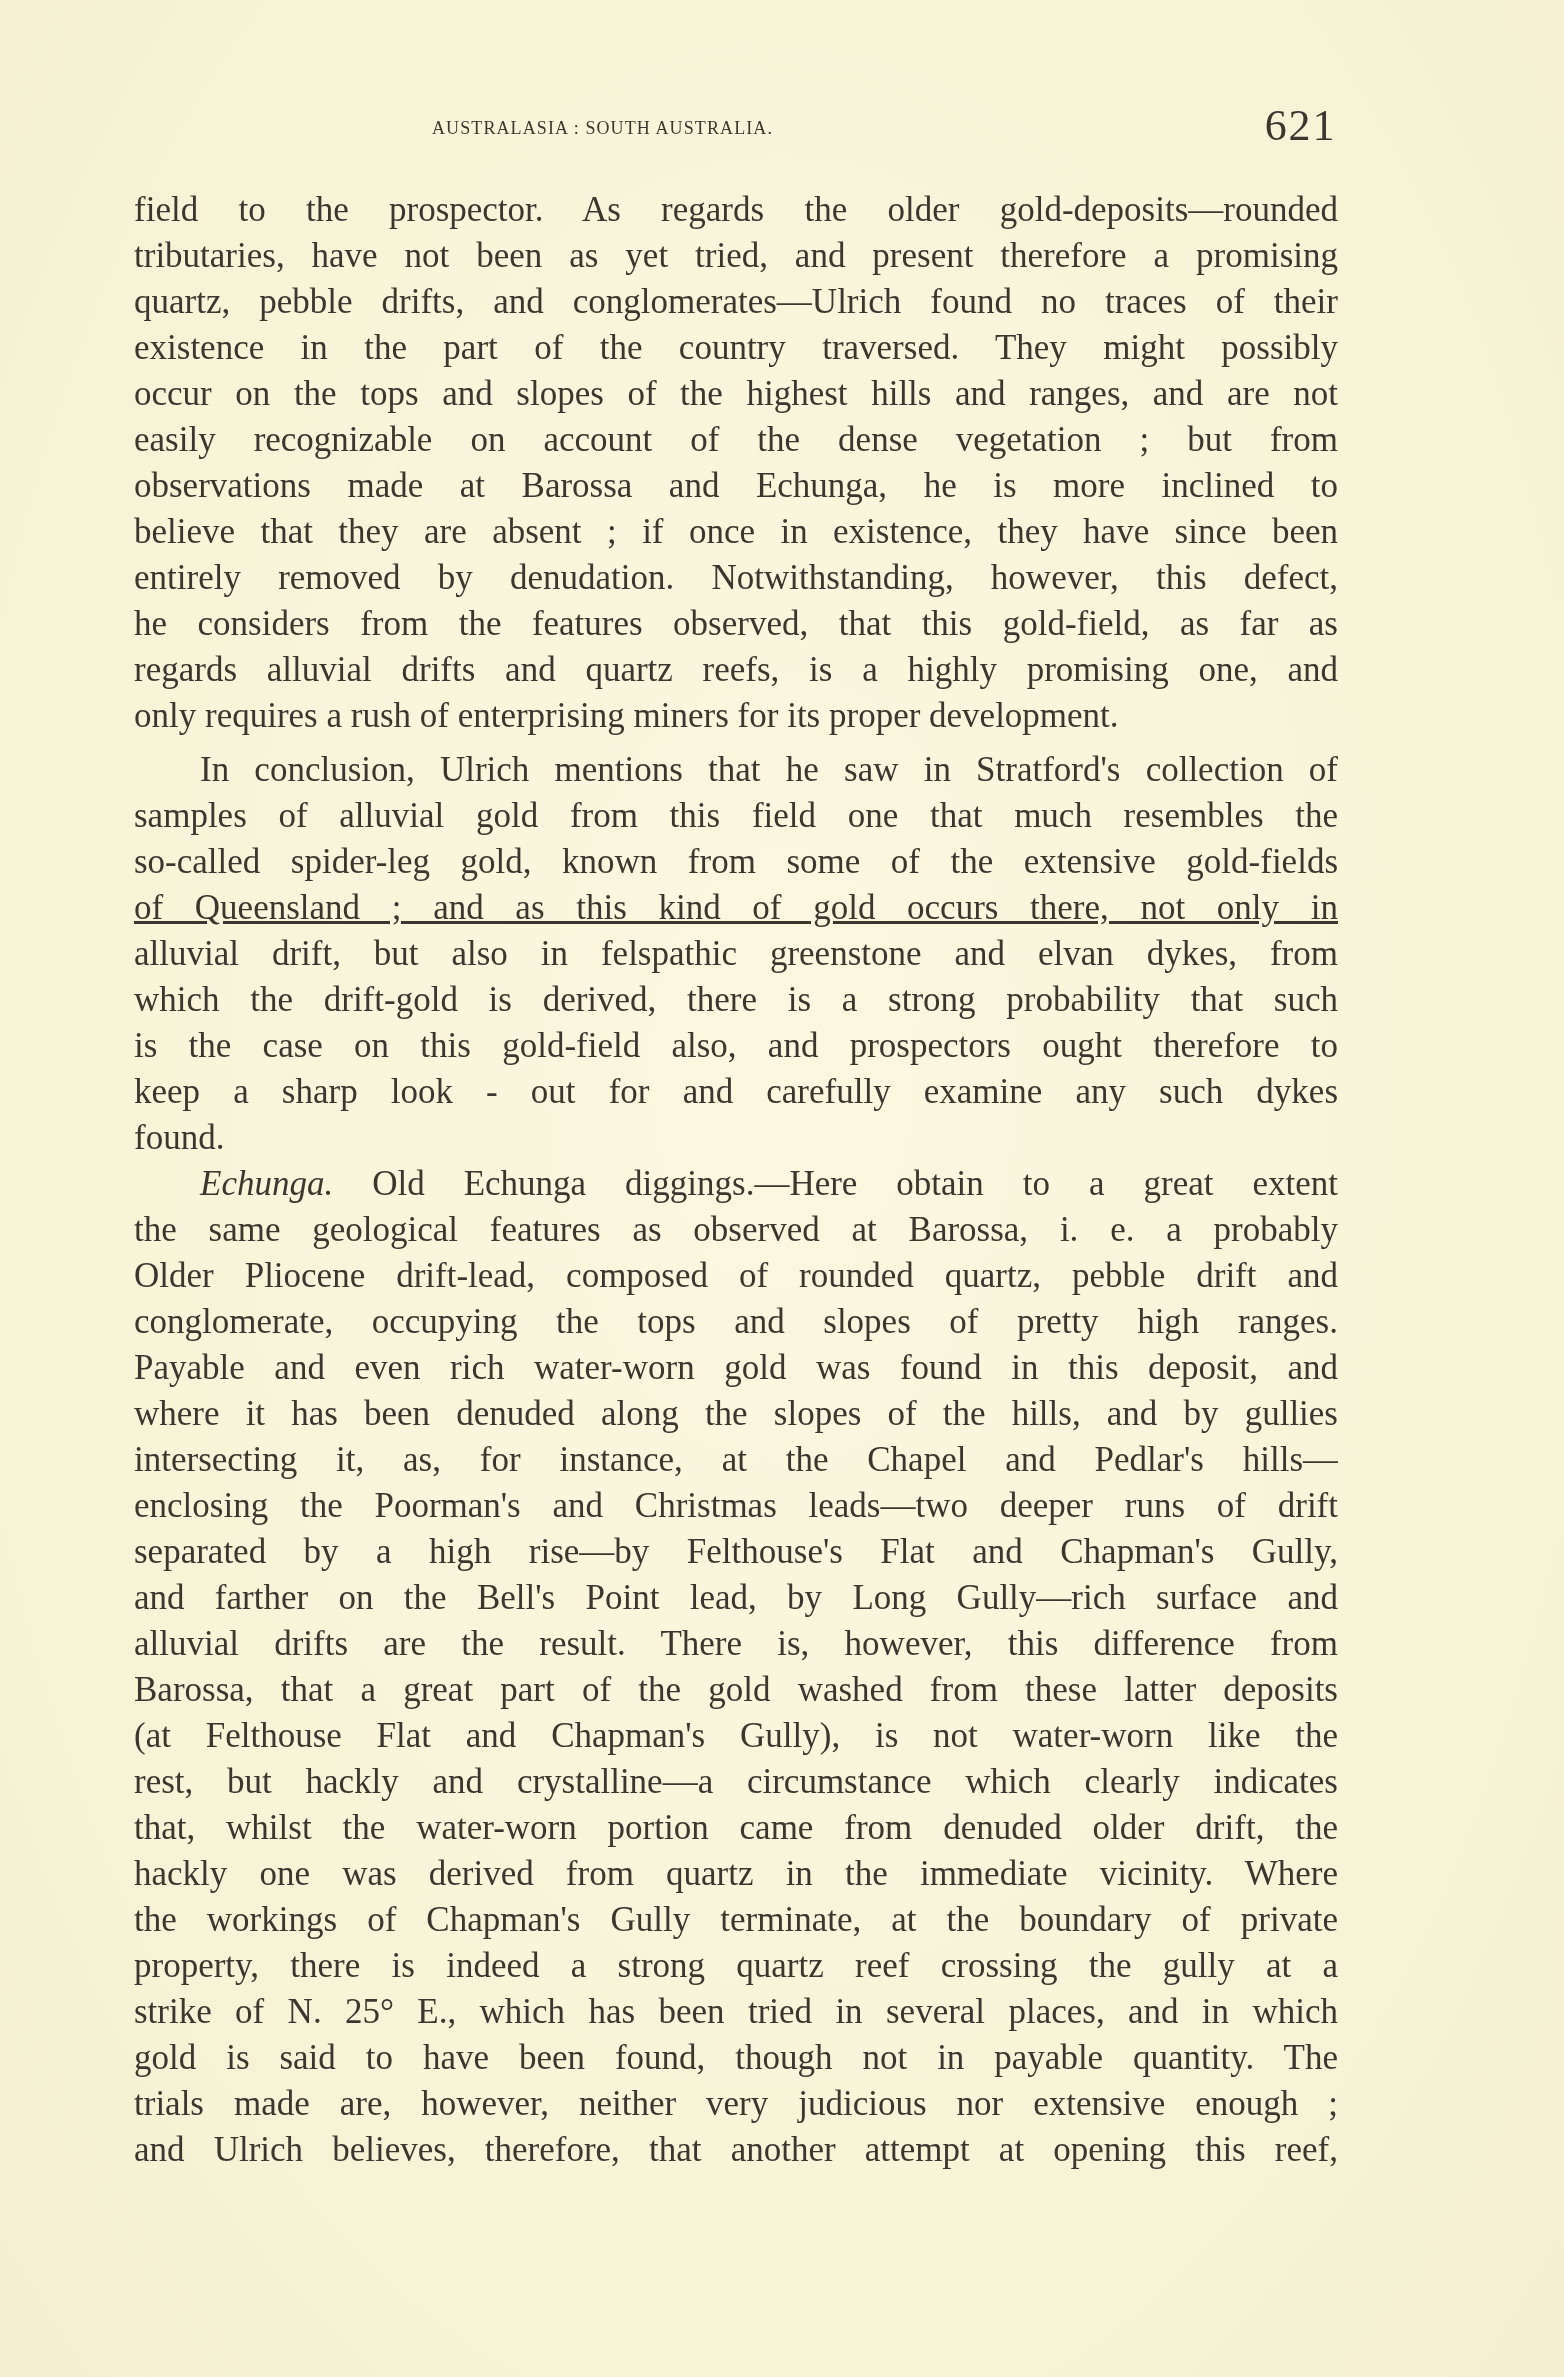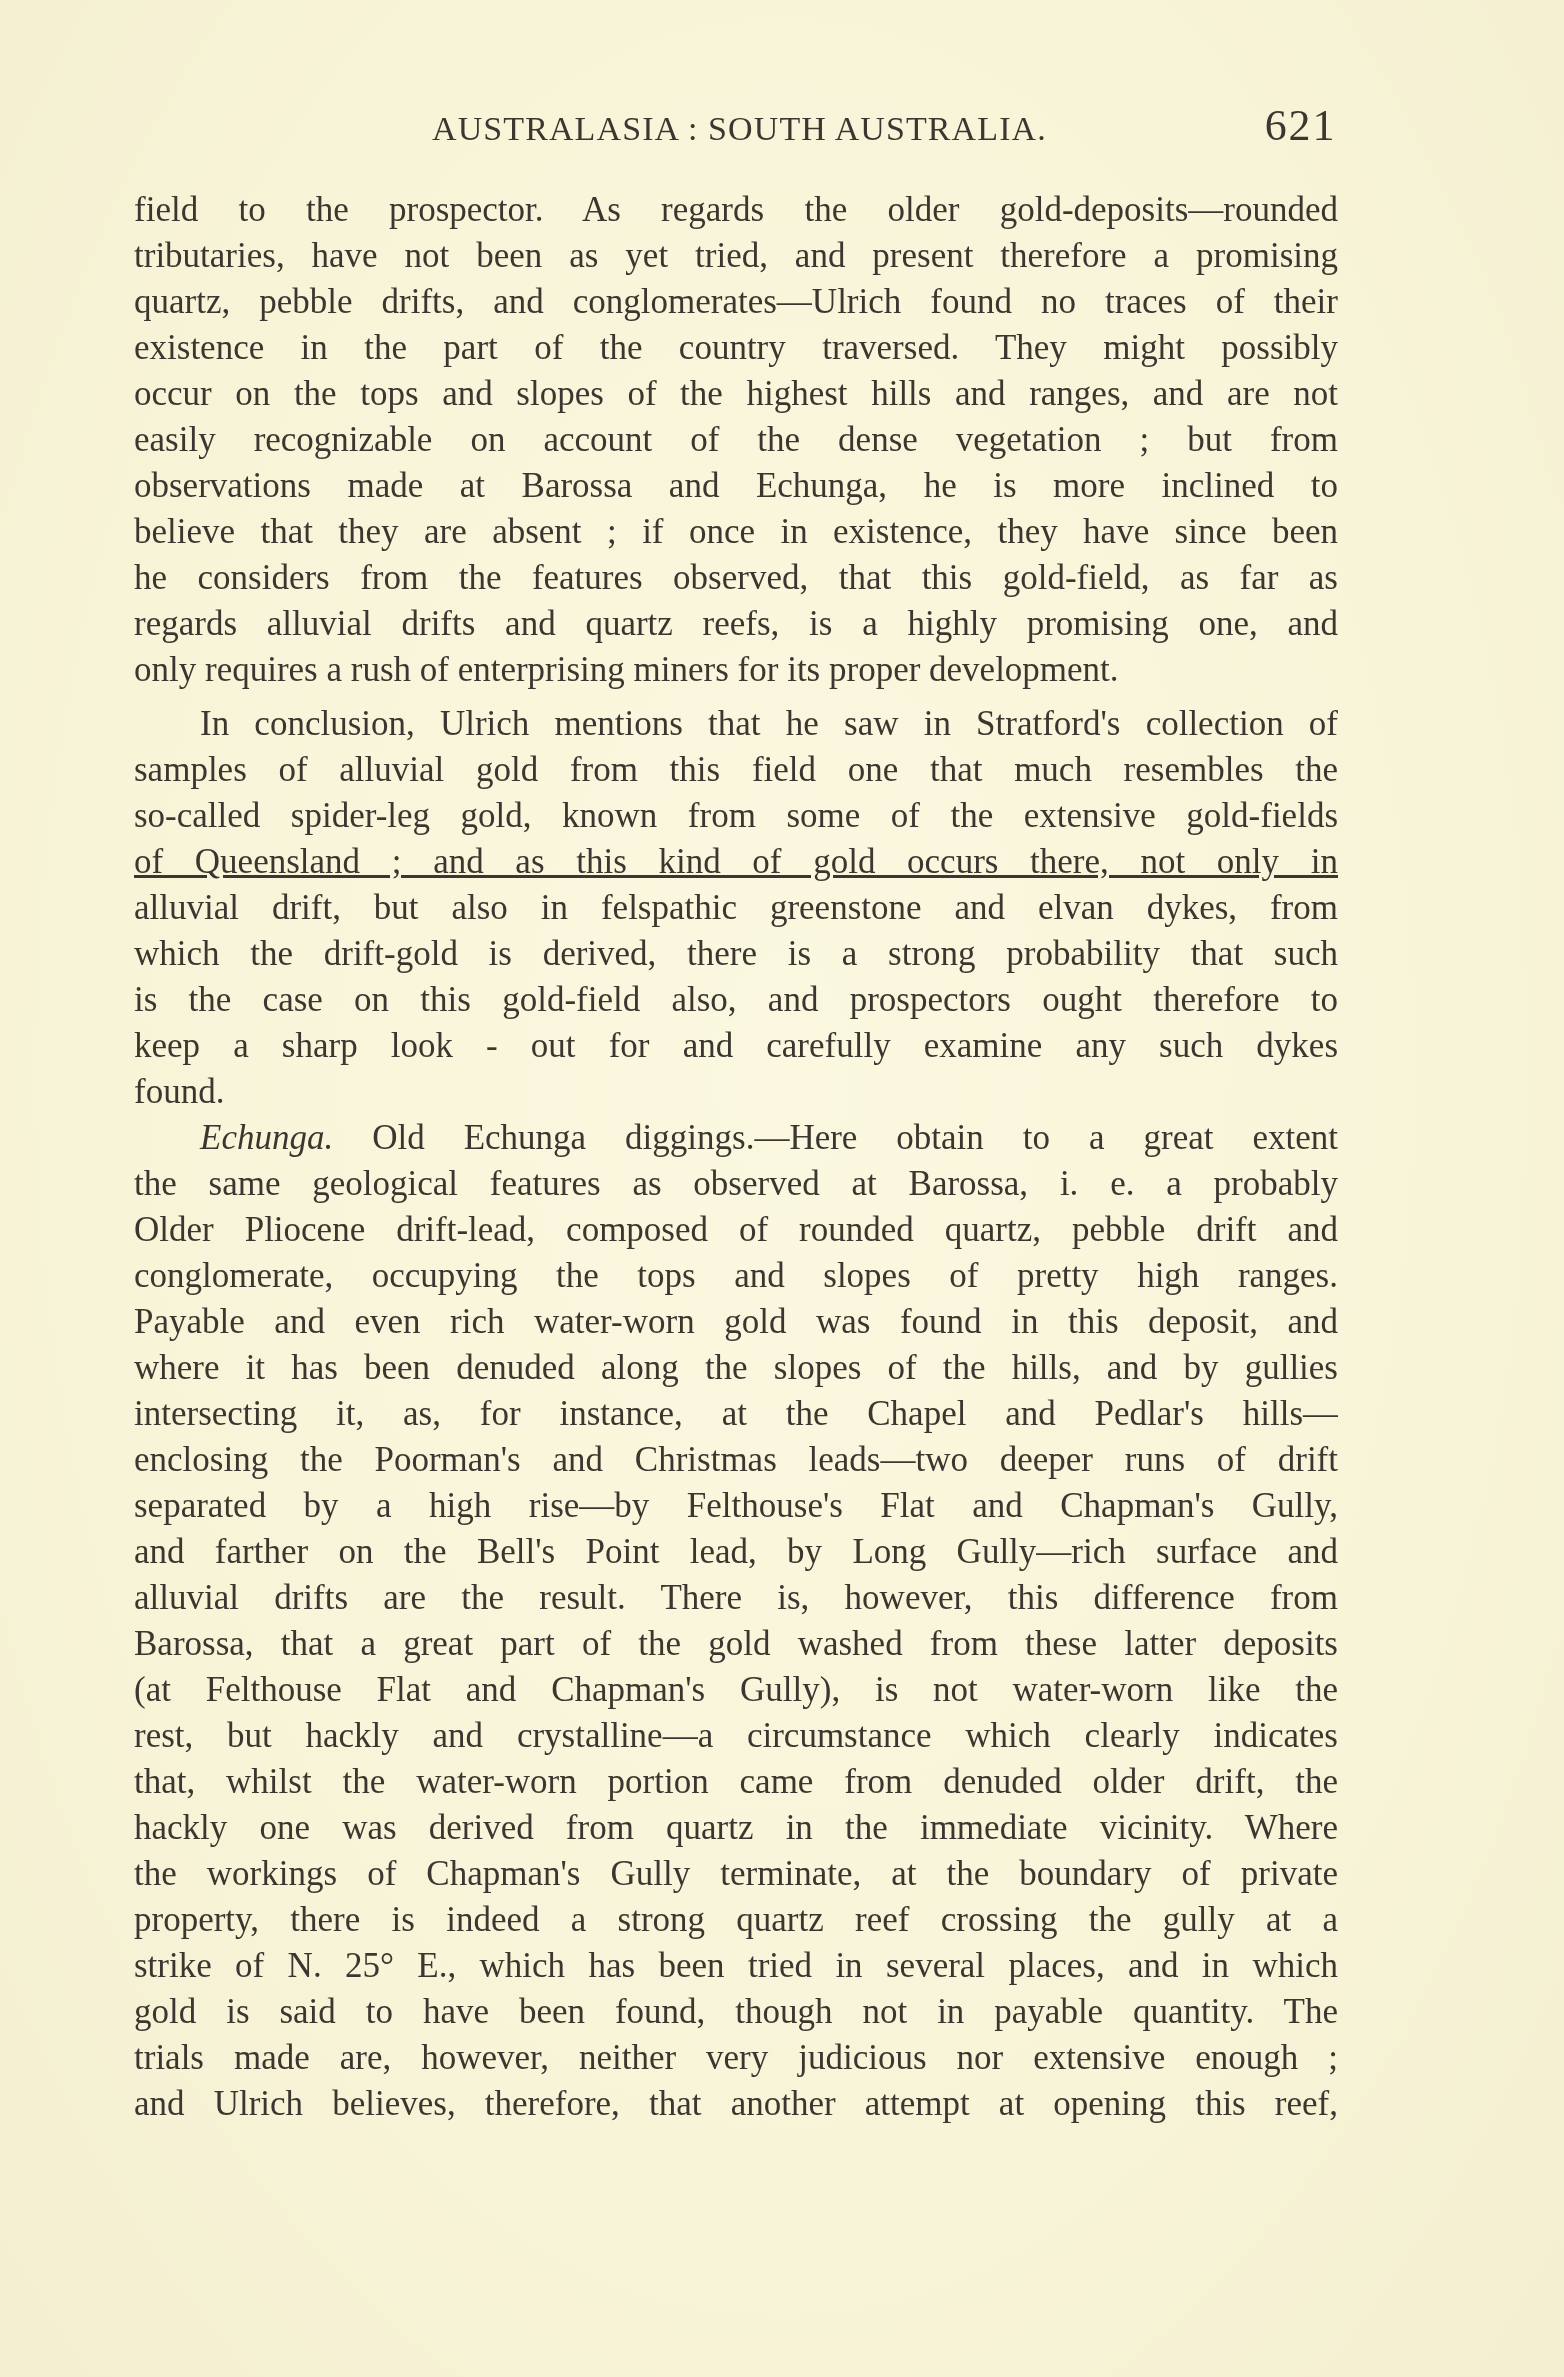--- a/index.html
+++ b/index.html
@@ -12,21 +12,21 @@
   }
   .page-tint {
     position: absolute; inset: 0;
     background: radial-gradient(ellipse at 50% 45%, #fbf8e0 0%, #f8f4d8 60%, #f4efd0 100%);
   }
   .running-head {
     position: absolute; left: 134px; top: 106px; width: 1204px; height: 45px;
   }
   .head-title {
     position: absolute; left: 298px; top: 0; width: 600px;
-    font-size: 34px; letter-spacing: 1.1px; line-height: 45px;
+    font-size: 18px; letter-spacing: 1.1px; line-height: 45px;
     white-space: nowrap;
   }
   .page-number {
     position: absolute; right: 1.8px; top: -2.7px;
     font-size: 44px; line-height: 45px; letter-spacing: 1.8px;
   }
   .body-text { position: absolute; left: 134px; top: 187px; width: 1204px; }
   .line {
     height: 46px; line-height: 46px;
     font-size: 35px;
@@ -51,20 +51,21 @@
 
 <div class="body-text" id="body-text">
     <div class="line justify" style="white-space: normal;">field to the prospector. As regards the older gold-deposits—rounded</div>
     <div class="line justify" style="white-space: normal;">tributaries, have not been as yet tried, and present therefore a promising</div>
     <div class="line justify" style="white-space: normal;">quartz, pebble drifts, and conglomerates—Ulrich found no traces of their</div>
     <div class="line justify" style="white-space: normal;">existence in the part of the country traversed. They might possibly</div>
     <div class="line justify" style="white-space: normal;">occur on the tops and slopes of the highest hills and ranges, and are not</div>
     <div class="line justify" style="white-space: normal;">easily recognizable on account of the dense vegetation ; but from</div>
     <div class="line justify" style="white-space: normal;">observations made at Barossa and Echunga, he is more inclined to</div>
     <div class="line justify" style="white-space: normal;">believe that they are absent ; if once in existence, they have since been</div>
+    <div class="line justify" style="white-space: normal;">entirely removed by denudation. Notwithstanding, however, this defect,</div>
     <div class="line justify" style="white-space: normal;">he considers from the features observed, that this gold-field, as far as</div>
     <div class="line justify" style="white-space: normal;">regards alluvial drifts and quartz reefs, is a highly promising one, and</div>
     <div class="line justify last" style="white-space: normal;">only requires a rush of enterprising miners for its proper development.</div>
     <div class="line justify indent" style="white-space: normal; margin-top: 8px;">In conclusion, Ulrich mentions that he saw in Stratford's collection of</div>
     <div class="line justify" style="white-space: normal;">samples of alluvial gold from this field one that much resembles the</div>
     <div class="line justify" style="white-space: normal;">so-called spider-leg gold, known from some of the extensive gold-fields</div>
     <div class="line justify" style="white-space: normal; text-decoration: underline;">of Queensland ; and as this kind of gold occurs there, not only in</div>
     <div class="line justify" style="white-space: normal;">alluvial drift, but also in felspathic greenstone and elvan dykes, from</div>
     <div class="line justify" style="white-space: normal;">which the drift-gold is derived, there is a strong probability that such</div>
     <div class="line justify" style="white-space: normal;">is the case on this gold-field also, and prospectors ought therefore to</div>

